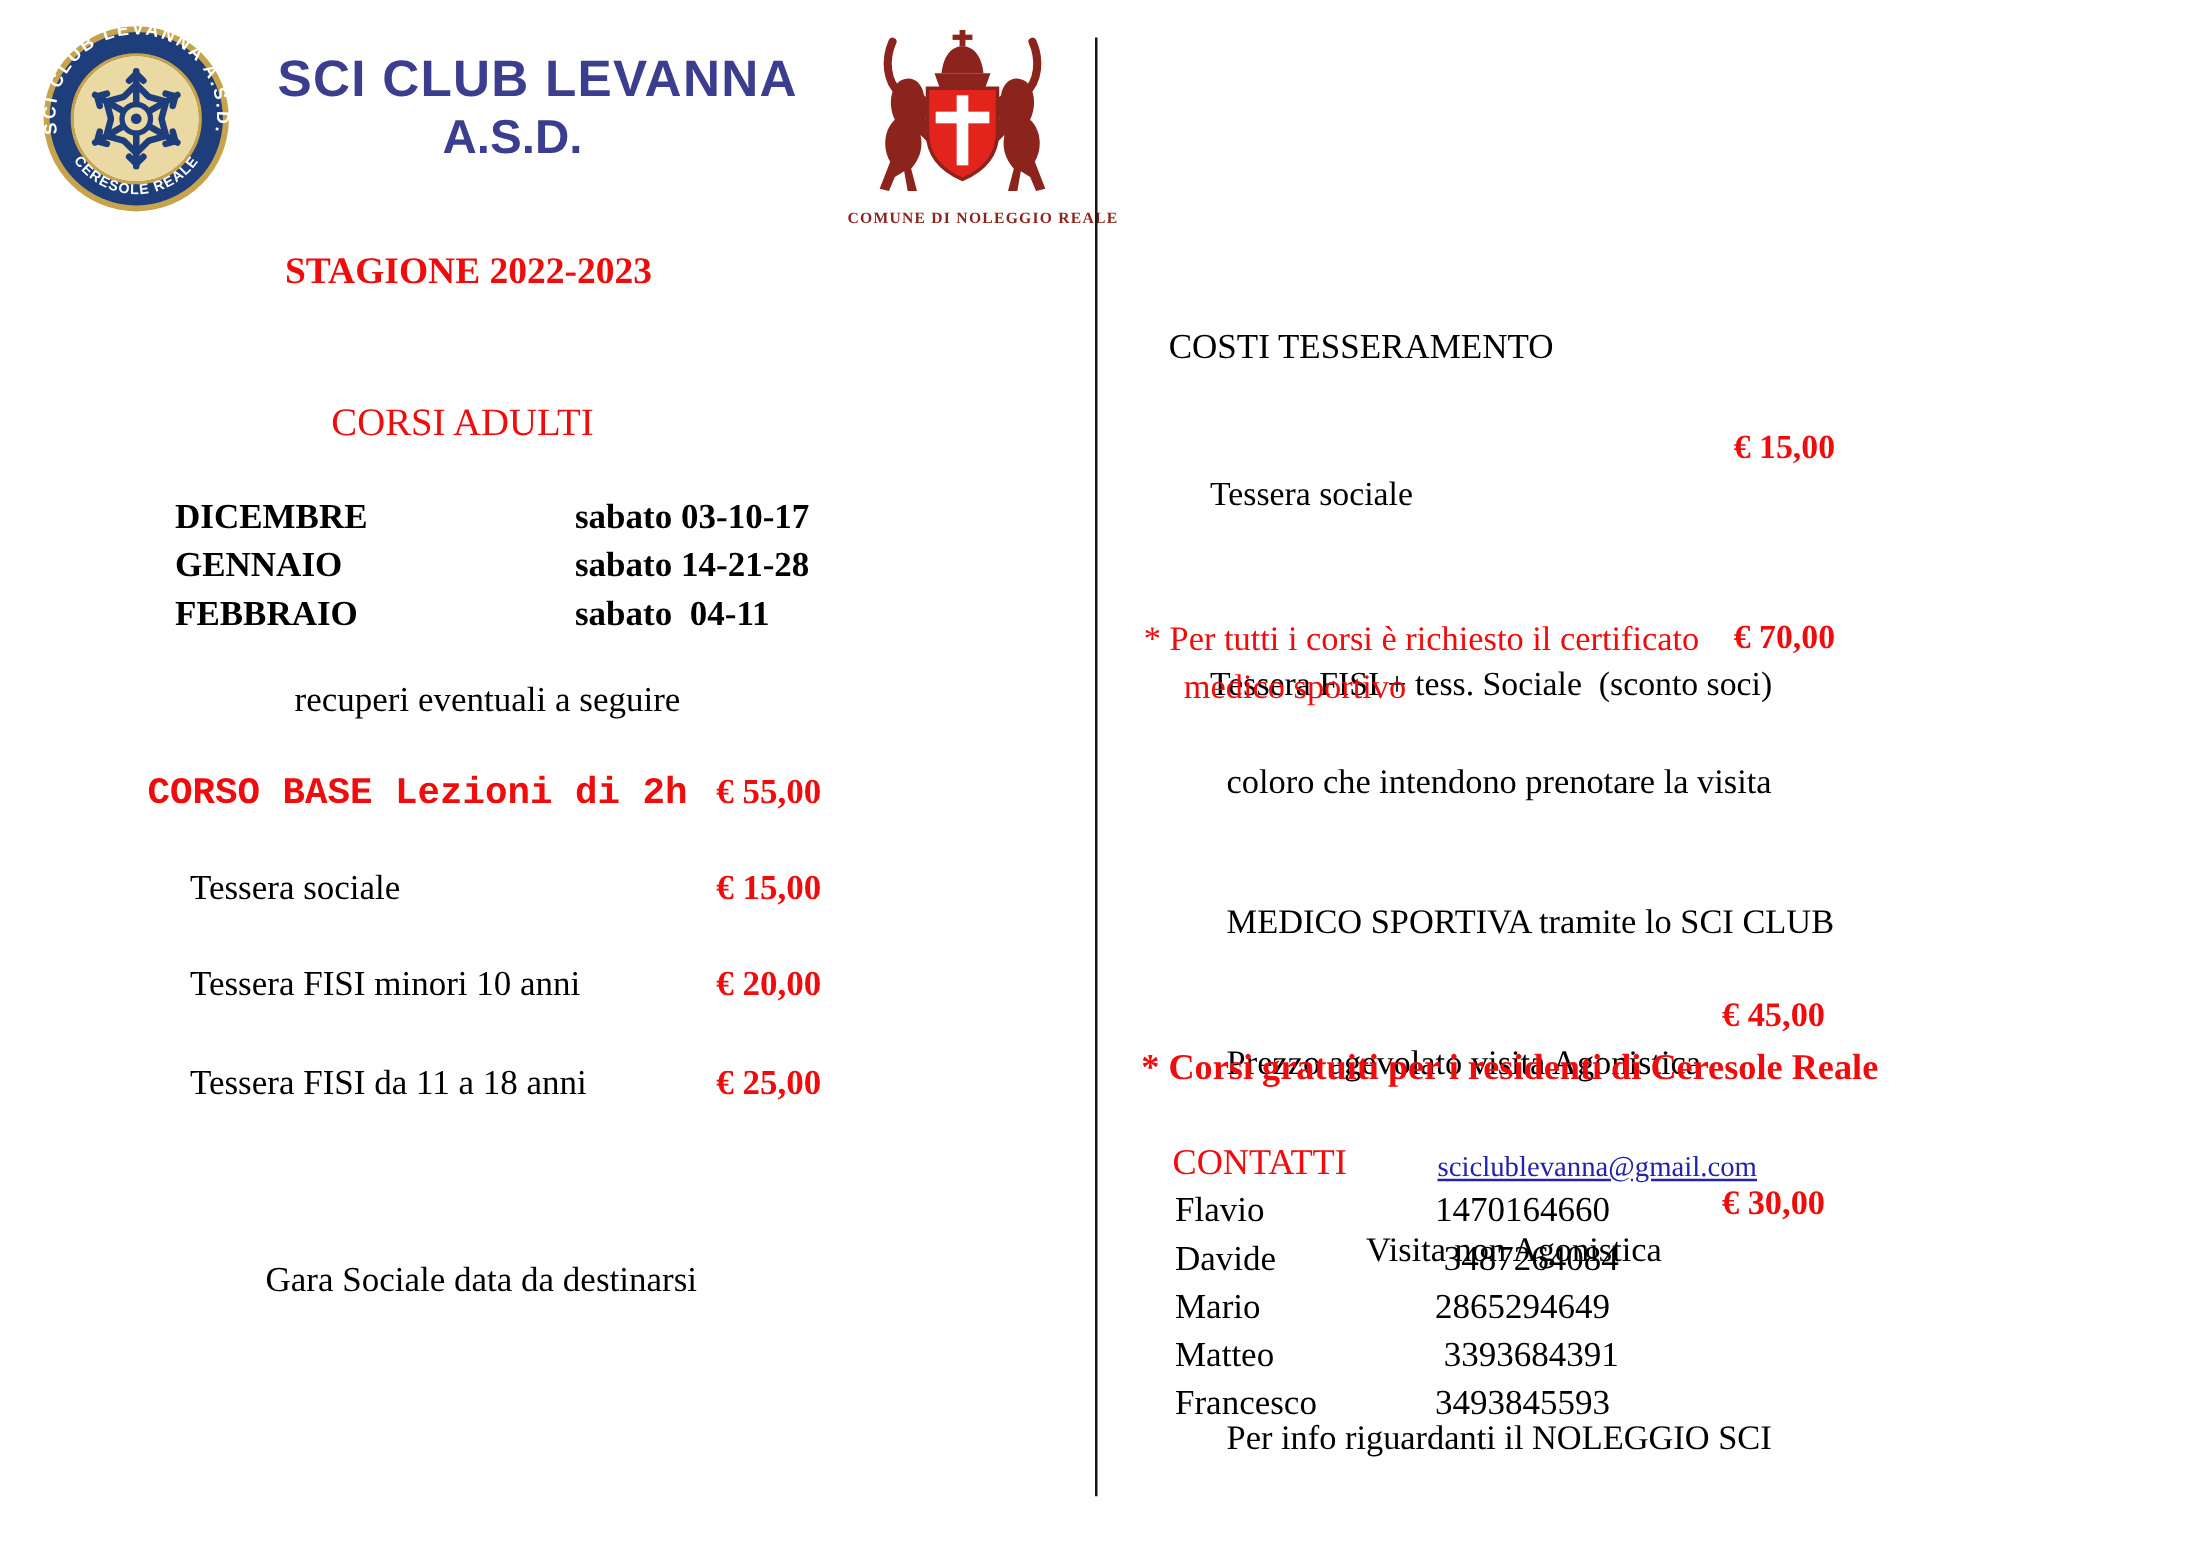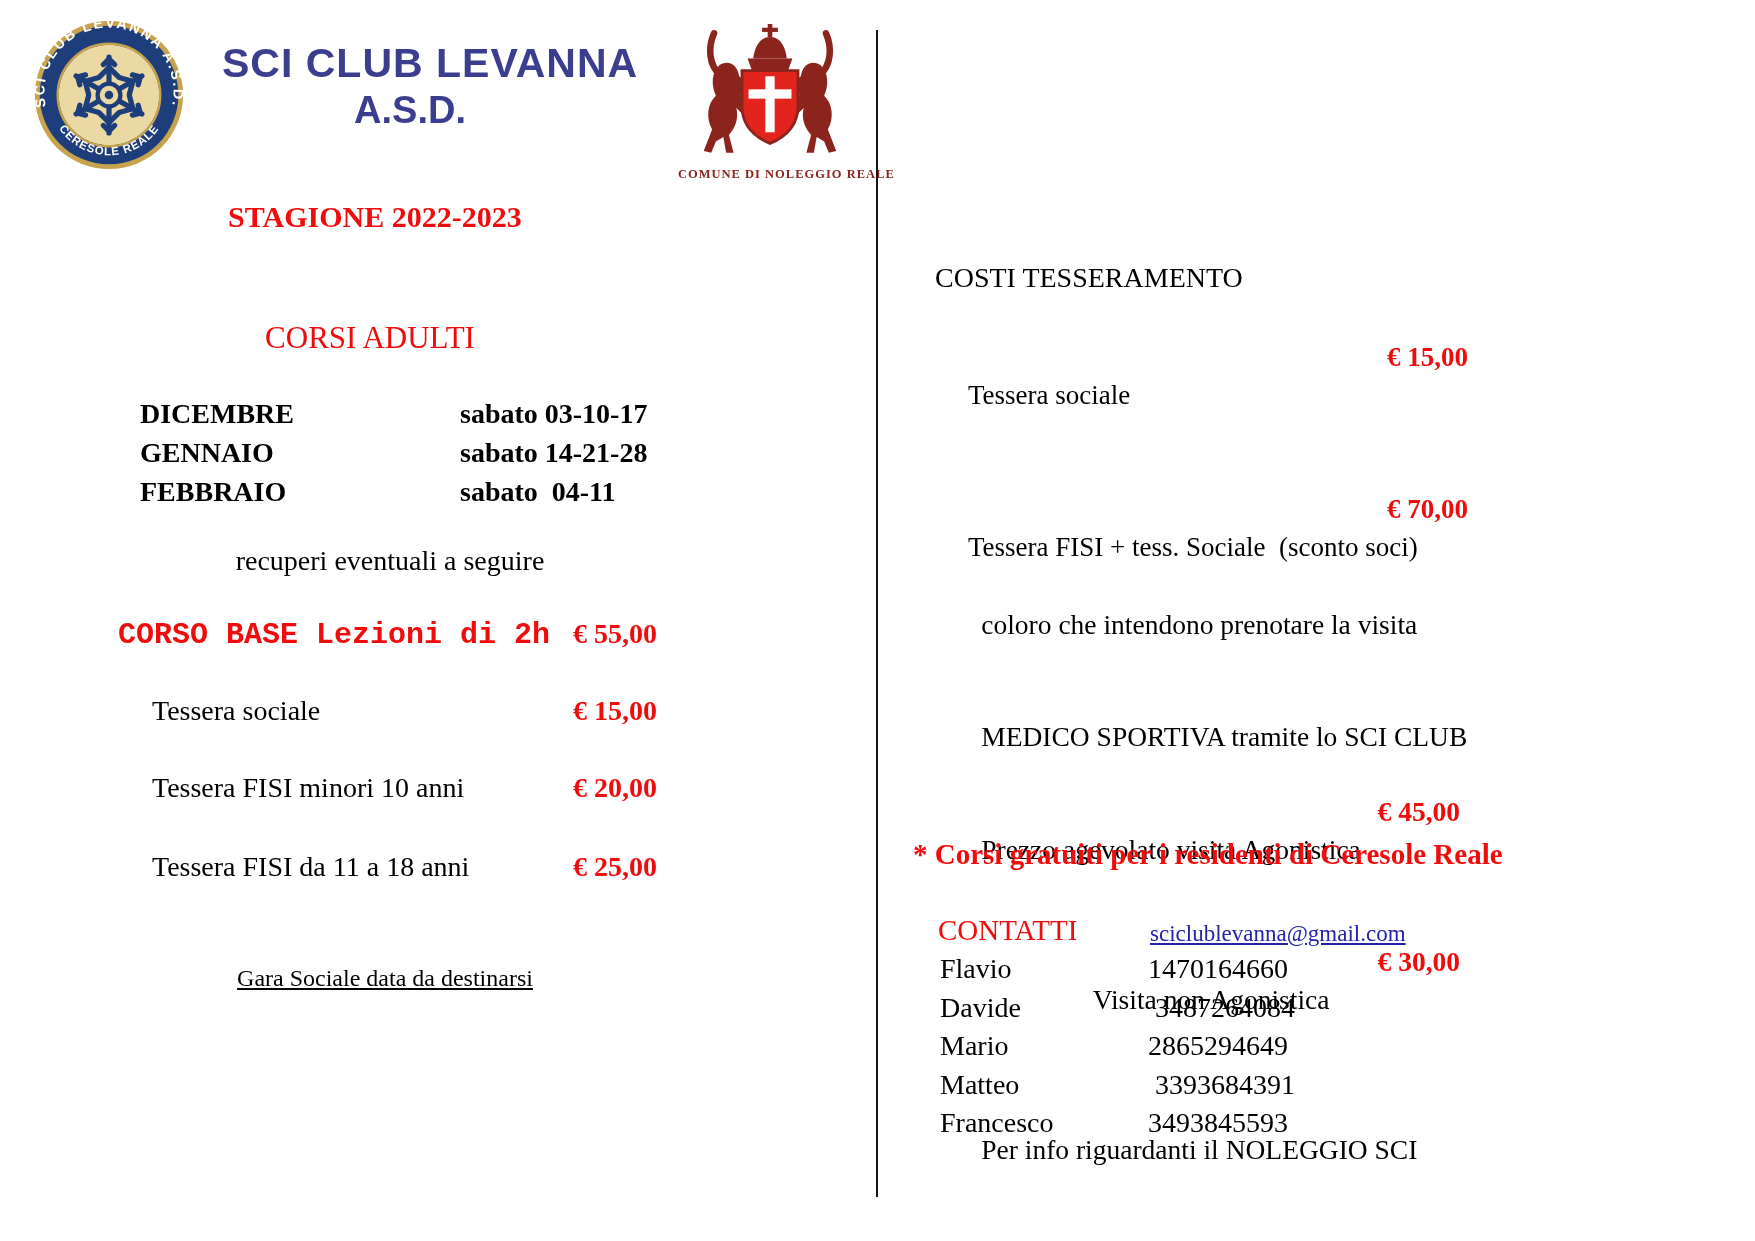--- a/index.html
+++ b/index.html
@@ -44,21 +44,21 @@
 
   .lp-row { position:absolute; left:0; width:760px; font-size:28px; }
   .lp-row .lp-label { padding-left:152px; white-space:pre; }
   .lp-row.emphasis .lp-label { padding-left:118px; color:#F00C0C; font-weight:bold; font-size:30px;font-family:Liberation Mono, monospace; }
   .lp-row .lp-price { position:absolute; left:573px; top:0; color:#F00C0C; font-weight:bold; white-space:pre; }
   .lp-row-1 { top:618px; }
   .lp-row-2 { top:695px; }
   .lp-row-3 { top:772px; }
   .lp-row-4 { top:851px; }
 
-  .gara { position:absolute; left:120px; top:965px; width:530px; text-align:center; font-size:24px;text-decoration:underline; }
+  .gara { position:absolute; left:120px; top:1009px; width:530px; text-align:center; font-size:28px; }
 
   
   .costi-title { position:absolute; left:935px; top:262px; font-size:28px; white-space:nowrap; }
 
   .membership { position:absolute; left:928px; top:338px; font-size:27px; line-height:38px; width:560px; }
   .m-row { position:relative; white-space:pre; }
   .m-row .m-price { position:absolute; left:440px; top:0; width:100px; text-align:right; color:#F00C0C; font-weight:bold; white-space:pre; }
 
   .cert-note { position:absolute; left:915px; top:492px; color:#F00C0C; font-size:27.5px; line-height:38px; }
   .cert-note .line2 { padding-left:32px; }
@@ -199,20 +199,24 @@
     <div class="m-row">
       <span>Tessera sociale</span>
       <span class="m-price">€ 15,00</span>
     </div>
     <div class="m-row">
       <span>Tessera FISI + tess. Sociale  (sconto soci)</span>
       <span class="m-price">€ 70,00</span>
     </div>
   </div>
 
+  <div class="cert-note">
+    <div>* Per tutti i corsi è richiesto il certificato</div>
+    <div class="line2">medico sportivo</div>
+  </div>
 
   <div class="medical-info">
     <div class="mi-line">
       <span>coloro che intendono prenotare la visita</span>
     </div>
     <div class="mi-line">
       <span>MEDICO SPORTIVA tramite lo SCI CLUB</span>
     </div>
     <div class="mi-line">
       <span>Prezzo agevolato visita Agonistica</span>

